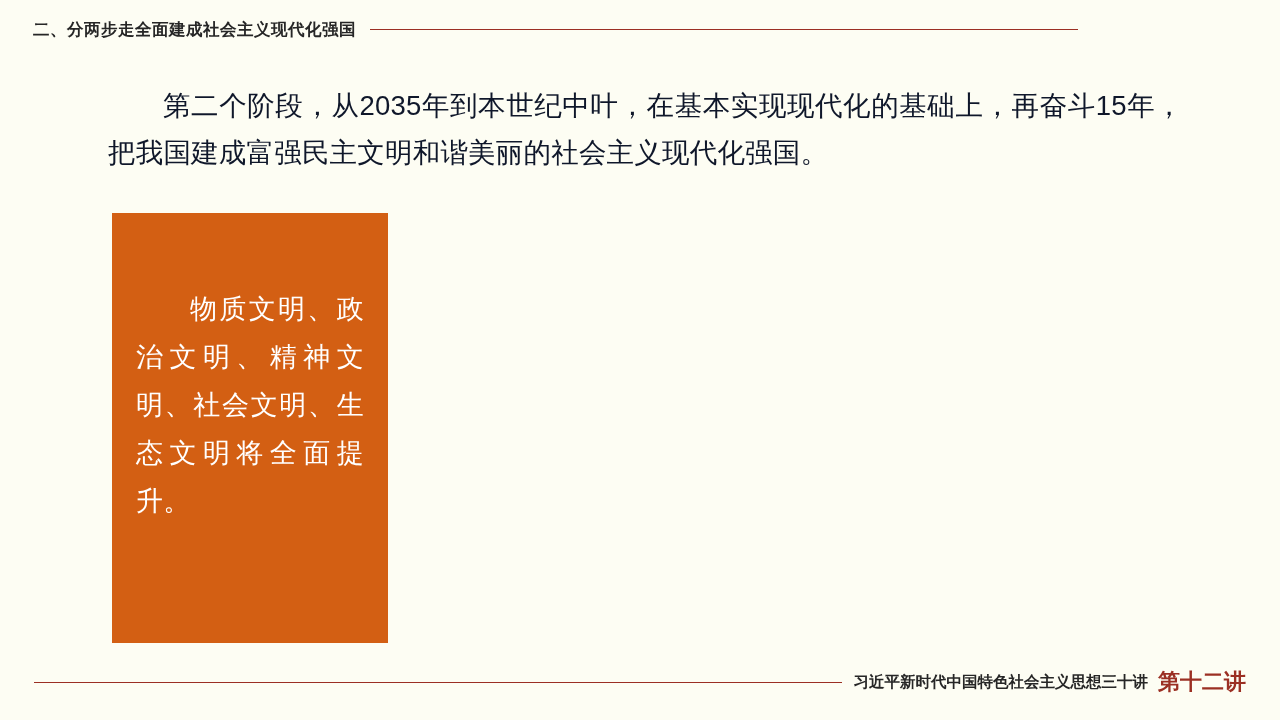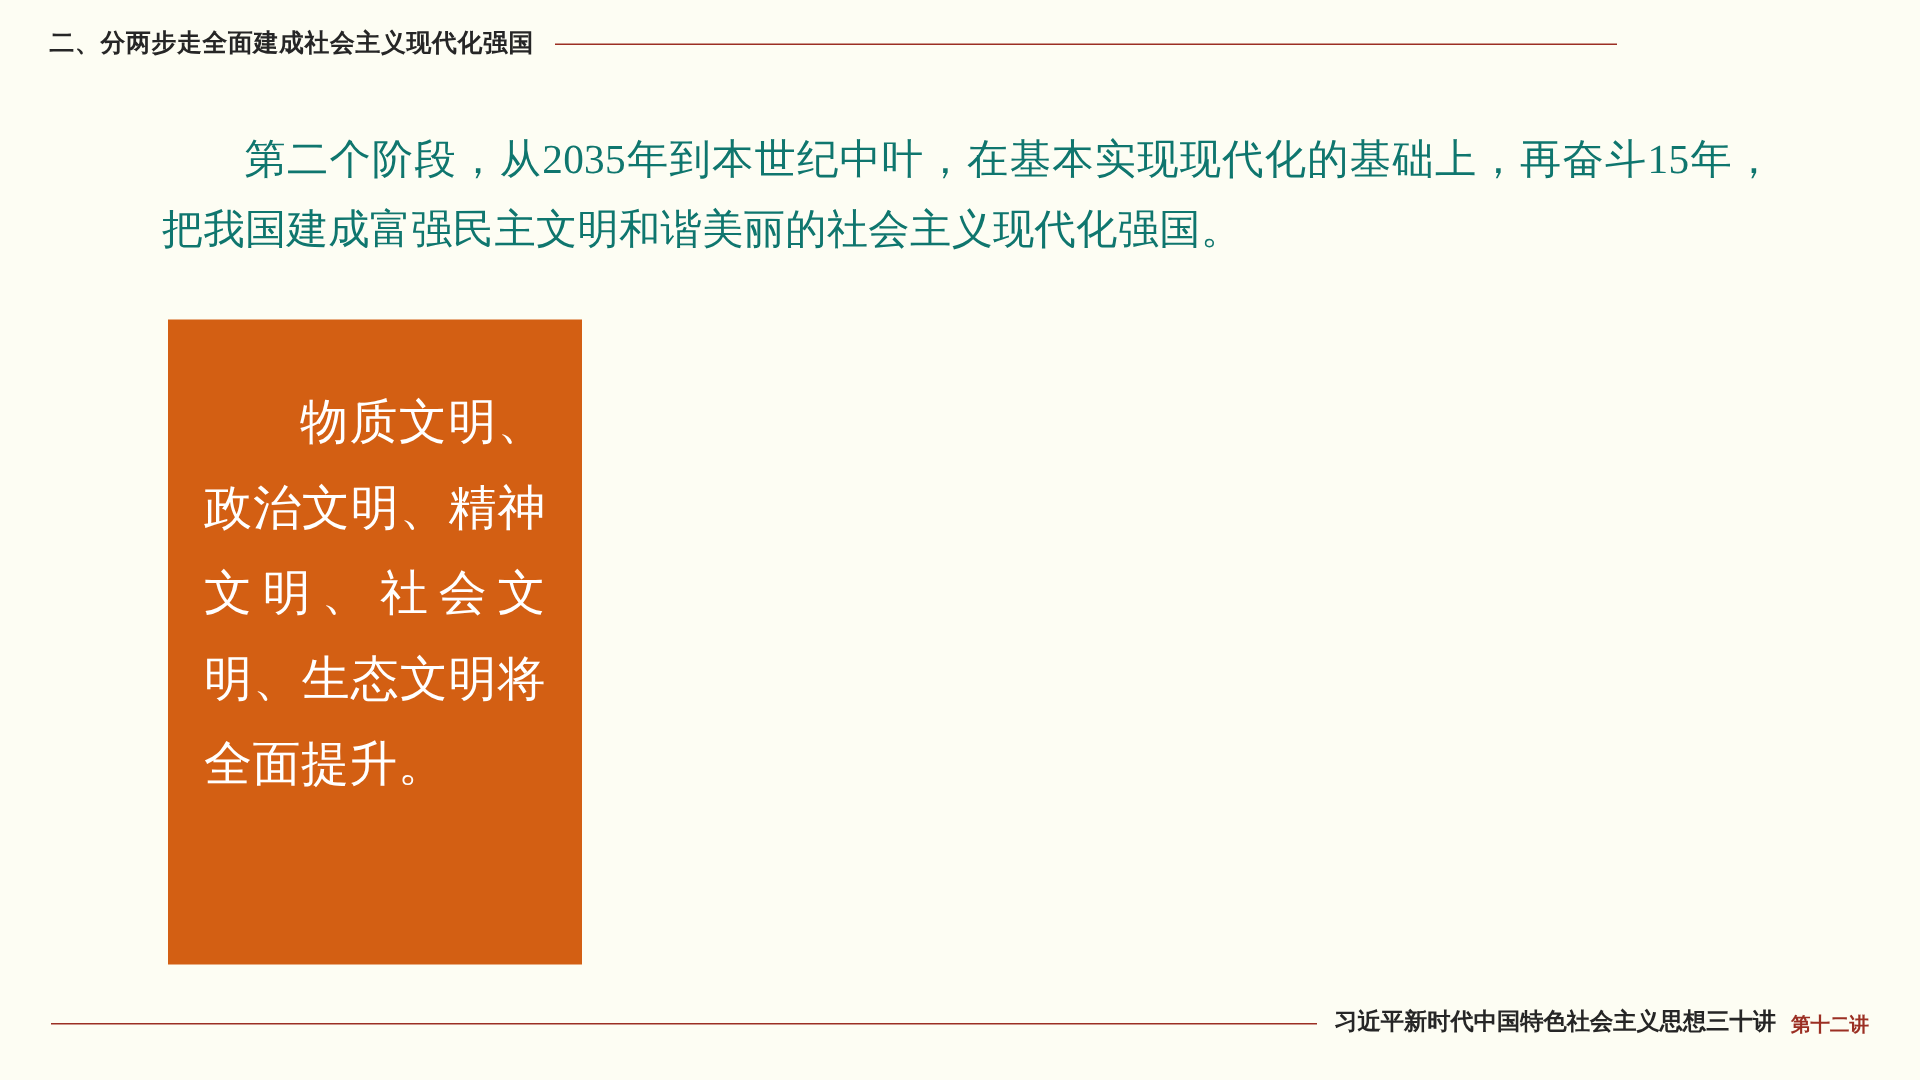--- a/index.html
+++ b/index.html
@@ -48,47 +48,47 @@
     margin-right: 34px;
   }
 
   
   .body-text {
     position: absolute;
     top: 82px;
     left: 108px;
     width: 1075px;
     font-size: 27.5px;
-    color: #0f766e;
+    color: #0f172a;
     line-height: 1.72;
     text-indent: 2em;
     text-align: justify;
     letter-spacing: 0.2px;
-    font-family: Liberation Serif, serif;
   }
 
   
   .callout {
     position: absolute;
     left: 112px;
     top: 213px;
     width: 276px;
     height: 430px;
     background: #d35f13;
     box-sizing: border-box;
     padding: 40px 24px 0 24px;
   }
   .callout-text {
     color: #ffffff;
-    font-size: 32px;
+    font-size: 27px;
     line-height: 1.78;
     text-indent: 2em;
     text-align: justify;
     text-justify: inter-ideograph;
     letter-spacing: 0.3px;
+    margin-top: 32px;
   }
 
   
   .footer {
     position: absolute;
     left: 0;
     bottom: 26px;
     width: 1280px;
     height: 24px;
     display: flex;
@@ -104,21 +104,21 @@
   .footer-series {
     font-family: "Liberation Serif", serif;
     font-size: 15.5px;
     font-weight: bold;
     color: #262626;
     white-space: nowrap;
     line-height: 1;
   }
   .footer-lecture {
     font-family: "Liberation Serif", serif;
-    font-size: 13px;
+    font-size: 22px;
     font-weight: bold;
     color: #9b2f23;
     white-space: nowrap;
     margin-left: 10px;
     margin-right: 34px;
     line-height: 1;
     text-align: center;
   }
 </style>
 </head>

